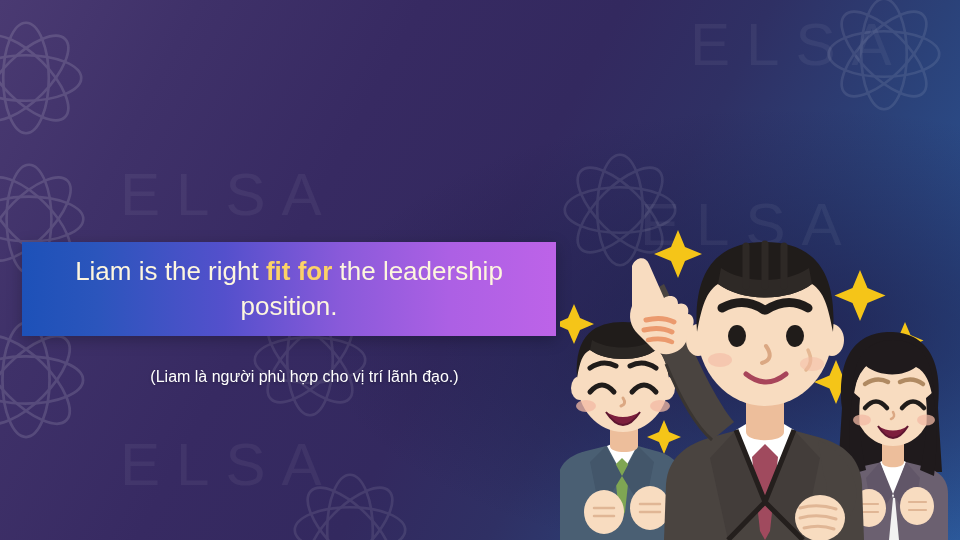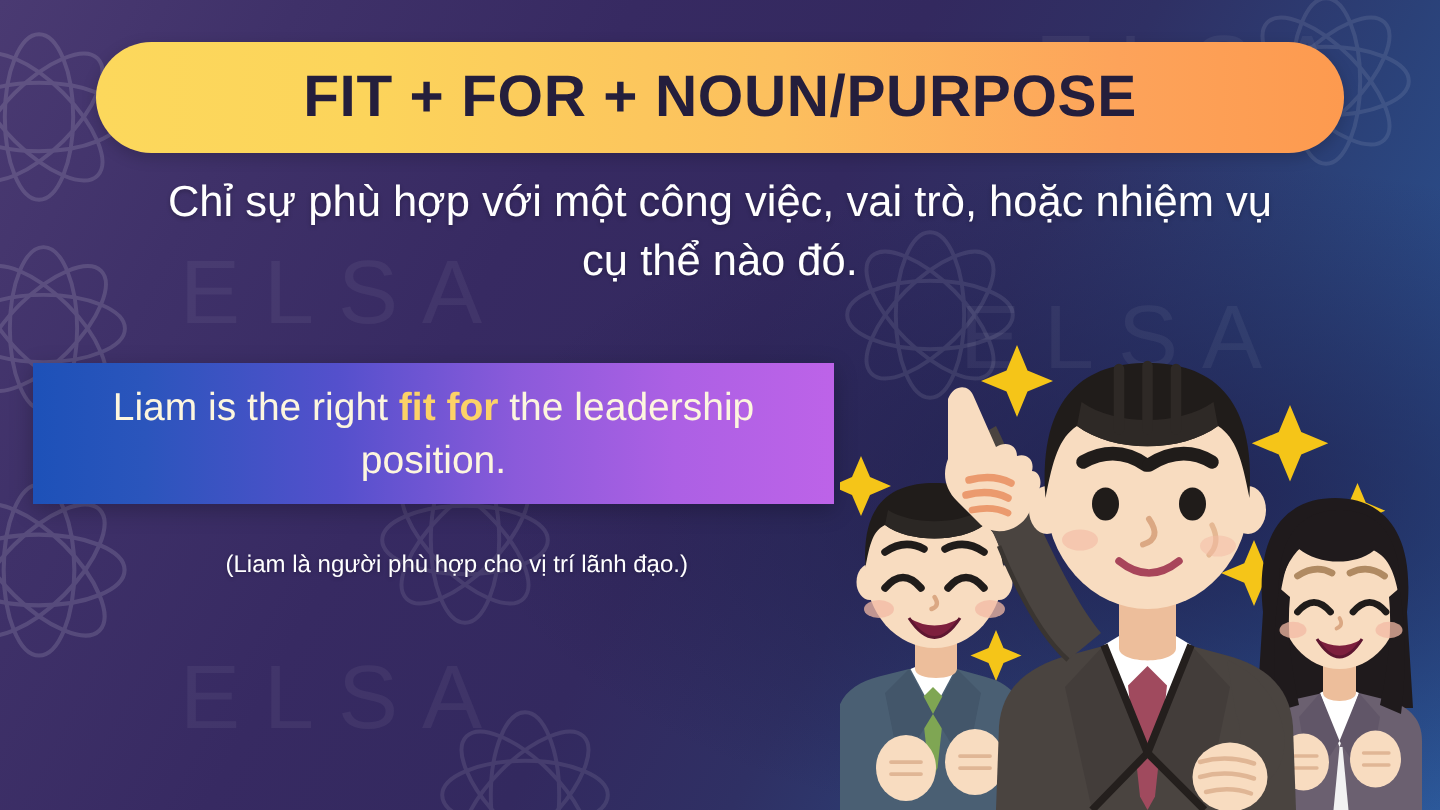--- a/index.html
+++ b/index.html
@@ -159,25 +159,21 @@
         </svg>
     </div>
 
     <div class="wmword" style="left:120px;top:160px;">ELSA</div>
     <div class="wmword" style="left:120px;top:430px;">ELSA</div>
     <div class="wmword" style="left:640px;top:190px;">ELSA</div>
     <div class="wmword" style="left:690px;top:10px;">ELSA</div>
     <div class="wmword" style="left:620px;top:440px;">ELSA</div>
   </div>
 
-  <div class="banner">
-    <span class="banner-title">FIT + FOR + NOUN/PURPOSE</span>
-  </div>
-
-  <div class="subtitle">Chỉ sự phù hợp với một công việc, vai trò, hoặc nhiệm vụ cụ thể nào đó.</div>
+
 
   <div class="example-box">
     <div class="example-text">
       <span>Liam is the right </span><b>fit for</b><span> the leadership position.</span>
     </div>
   </div>
 
   <div class="translation">(Liam là người phù hợp cho vị trí lãnh đạo.)</div>
 
   <div class="illo">

